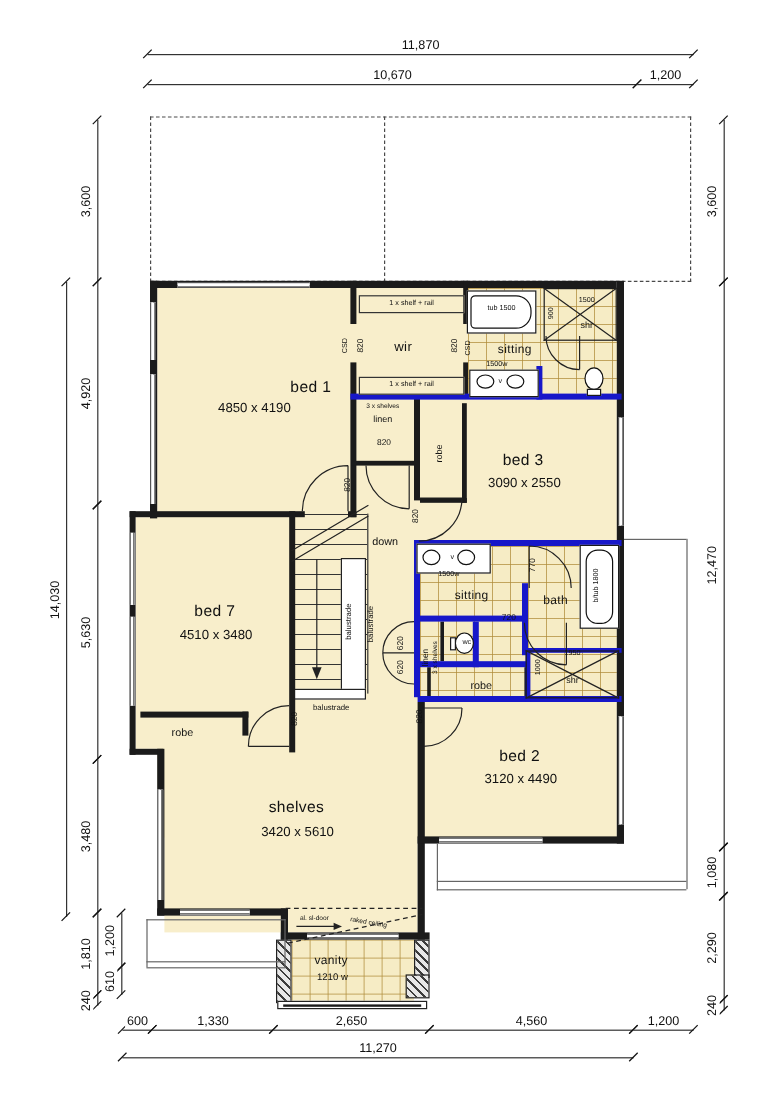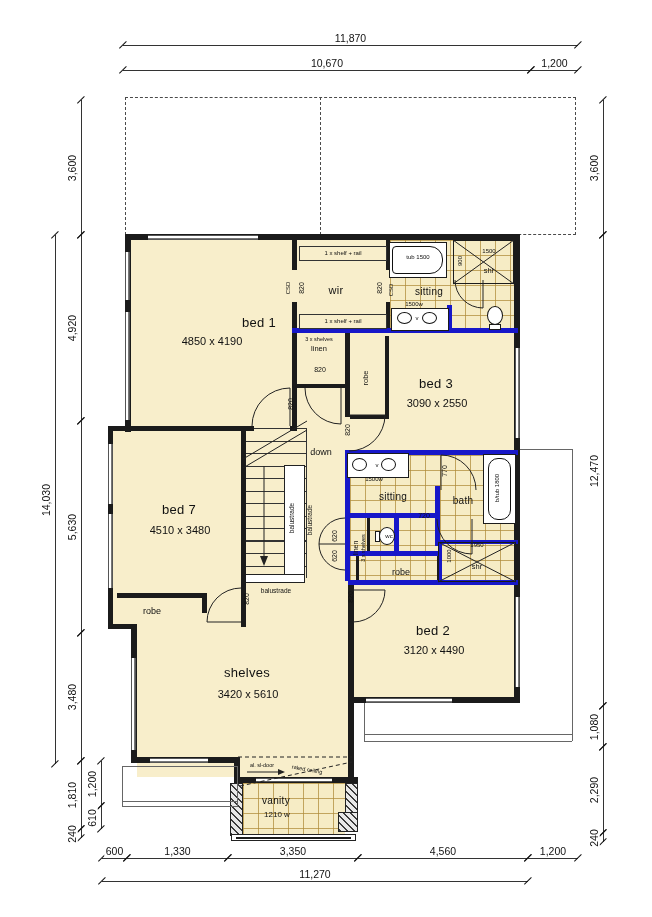--- a/index.html
+++ b/index.html
@@ -246,21 +246,21 @@
       <div class="tick" style="left: 102px; top: 858px; transform: translate(-50%, -50%) rotate(-45deg);"></div>
       <div class="tick" style="left: 127px; top: 858px; transform: translate(-50%, -50%) rotate(-45deg);"></div>
       <span class="dlabel" style="left: 114.5px; top: 851px; transform: translate(-50%, -50%);">600</span>
       <div class="dl" style="left: 127px; top: 858px; width: 101px; height: 1px;"></div>
       <div class="tick" style="left: 127px; top: 858px; transform: translate(-50%, -50%) rotate(-45deg);"></div>
       <div class="tick" style="left: 228px; top: 858px; transform: translate(-50%, -50%) rotate(-45deg);"></div>
       <span class="dlabel" style="left: 177.5px; top: 851px; transform: translate(-50%, -50%);">1,330</span>
       <div class="dl" style="left: 228px; top: 858px; width: 130px; height: 1px;"></div>
       <div class="tick" style="left: 228px; top: 858px; transform: translate(-50%, -50%) rotate(-45deg);"></div>
       <div class="tick" style="left: 358px; top: 858px; transform: translate(-50%, -50%) rotate(-45deg);"></div>
-      <span class="dlabel" style="left: 293px; top: 851px; transform: translate(-50%, -50%);">3,350</span>
+      <span class="dlabel" style="left: 293px; top: 851px; transform: translate(-50%, -50%);">2,650</span>
       <div class="dl" style="left: 358px; top: 858px; width: 170px; height: 1px;"></div>
       <div class="tick" style="left: 358px; top: 858px; transform: translate(-50%, -50%) rotate(-45deg);"></div>
       <div class="tick" style="left: 528px; top: 858px; transform: translate(-50%, -50%) rotate(-45deg);"></div>
       <span class="dlabel" style="left: 443px; top: 851px; transform: translate(-50%, -50%);">4,560</span>
       <div class="dl" style="left: 528px; top: 858px; width: 50px; height: 1px;"></div>
       <div class="tick" style="left: 528px; top: 858px; transform: translate(-50%, -50%) rotate(-45deg);"></div>
       <div class="tick" style="left: 578px; top: 858px; transform: translate(-50%, -50%) rotate(-45deg);"></div>
       <span class="dlabel" style="left: 553px; top: 851px; transform: translate(-50%, -50%);">1,200</span>
       <div class="dl" style="left: 102px; top: 881px; width: 426px; height: 1px;"></div>
       <div class="tick" style="left: 102px; top: 881px; transform: translate(-50%, -50%) rotate(-45deg);"></div>

